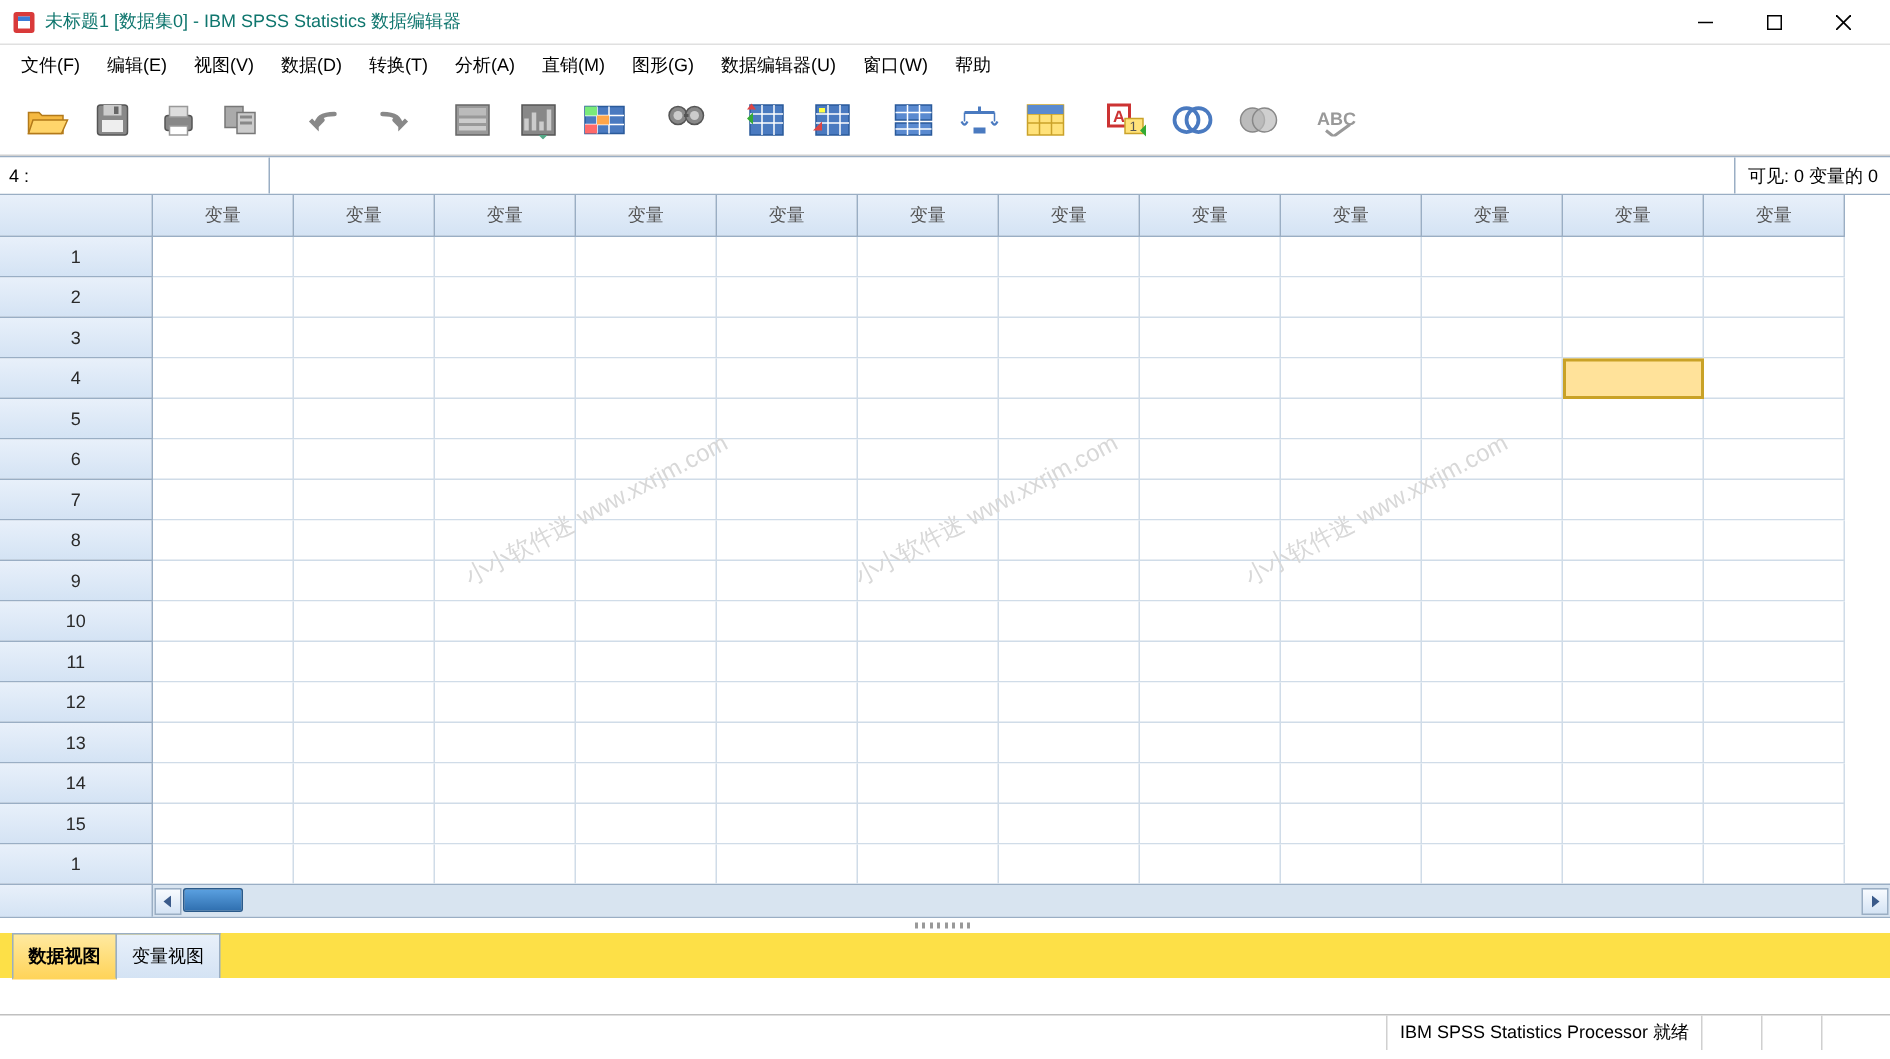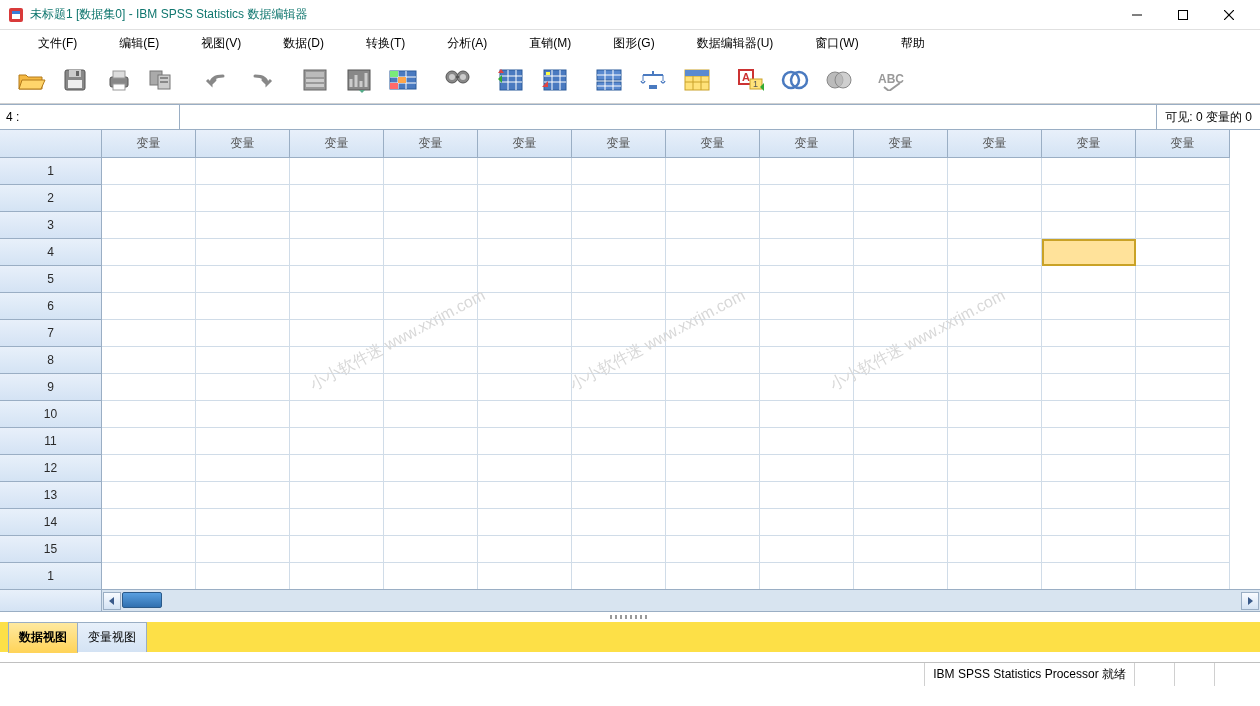--- a/index.html
+++ b/index.html
@@ -5,21 +5,21 @@
 * { box-sizing: border-box; margin: 0; padding: 0; }
 body { font-family: "Microsoft YaHei", Arial, sans-serif; font-size: 12px; background: #fff; overflow: hidden; width: 1260px; height: 706px; }
 
 .titlebar { height: 30px; display: flex; align-items: center; padding: 0 8px; background: #fff; border-bottom: 1px solid #e0e0e0; }
 .titlebar .app-icon { width: 16px; height: 16px; margin-right: 6px; }
 .titlebar .title { flex: 1; color: #0f766e; font-size: 12px; }
 .titlebar .win-controls { display: flex; gap: 0; }
 .titlebar .win-btn { width: 46px; height: 30px; display: flex; align-items: center; justify-content: center; cursor: pointer; }
 
 .menubar { height: 26px; display: flex; align-items: center; padding: 0 6px; background: #fff; gap: 2px; }
-.menubar .menu-item { padding: 3px 8px; cursor: pointer; margin-left: 24px; }
+.menubar .menu-item { padding: 3px 8px; cursor: pointer; }
 
 .toolbar { height: 48px; display: flex; align-items: center; padding: 0 10px; background: #fff; gap: 2px; border-bottom: 1px solid #d0d0d0; }
 .toolbar .tool-btn { width: 42px; height: 38px; display: flex; align-items: center; justify-content: center; cursor: pointer; border-radius: 3px; }
 .toolbar .sep { width: 8px; }
 
 .cellbar { height: 26px; display: flex; align-items: stretch; border-bottom: 1px solid #9aaec4; border-top: 1px solid #9aaec4; }
 .cellbar .cell-ref { width: 180px; border-right: 1px solid #9aaec4; padding: 0 6px; display: flex; align-items: center; background: #fff; }
 .cellbar .cell-input { flex: 1; border: none; outline: none; padding: 0 6px; font-size: 12px; }
 .cellbar .visible-info { padding: 0 8px; display: flex; align-items: center; background: #fff; border-left: 1px solid #9aaec4; white-space: nowrap; }
 
@@ -43,21 +43,21 @@
 .hscroll-area .thumb { position: absolute; left: 20px; width: 40px; height: 16px; background: linear-gradient(#5aa0e0,#3070b0); border: 1px solid #2a5a8a; border-radius: 2px; top: 2px; }
 .hscroll-area .right-arrow { margin-left: auto; }
 
 .grip { height: 10px; display: flex; align-items: center; justify-content: center; background: #fff; }
 .grip .dots { width: 40px; height: 4px; background: repeating-linear-gradient(90deg, #999 0 2px, transparent 2px 5px); }
 
 .tabs { height: 30px; display: flex; align-items: flex-start; padding: 0 8px; background: #fde047; gap: 0; }
 .tabs .tab { padding: 6px 10px; border: 1px solid #9aaec4; border-bottom: none; background: linear-gradient(#e8f0fa,#d4e3f4); cursor: pointer; margin-right: -1px; }
 .tabs .tab.active { background: linear-gradient(#ffe9a0,#ffd45a); font-weight: bold; border-bottom: 1px solid #ffd45a; position: relative; z-index: 2; }
 
-.statusbar { height: 24px; border-top: 1px solid #c0c0c0; display: flex; align-items: center; padding: 0 6px; background: #fff; font-size: 12px; margin-top: 10px; }
+.statusbar { height: 24px; border-top: 1px solid #c0c0c0; display: flex; align-items: center; padding: 0 6px; background: #fff; font-size: 12px; margin-top: 24px; }
 .statusbar .spacer { flex: 1; }
 .statusbar .seg { padding: 0 8px; border-left: 1px solid #d0d0d0; height: 100%; display: flex; align-items: center; }
 
 svg { display: block; }
 </style>
 </head>
 <body>
 
 <div class="titlebar">
   <span class="app-icon">

